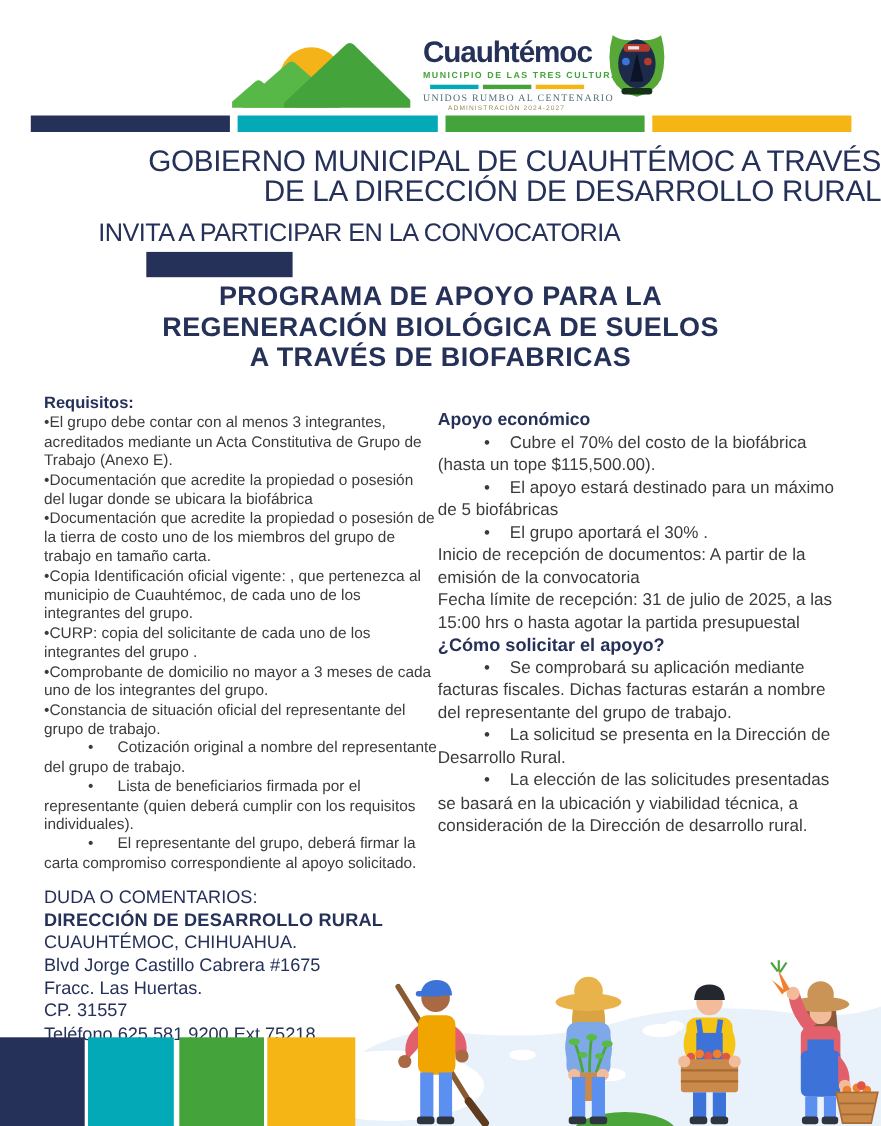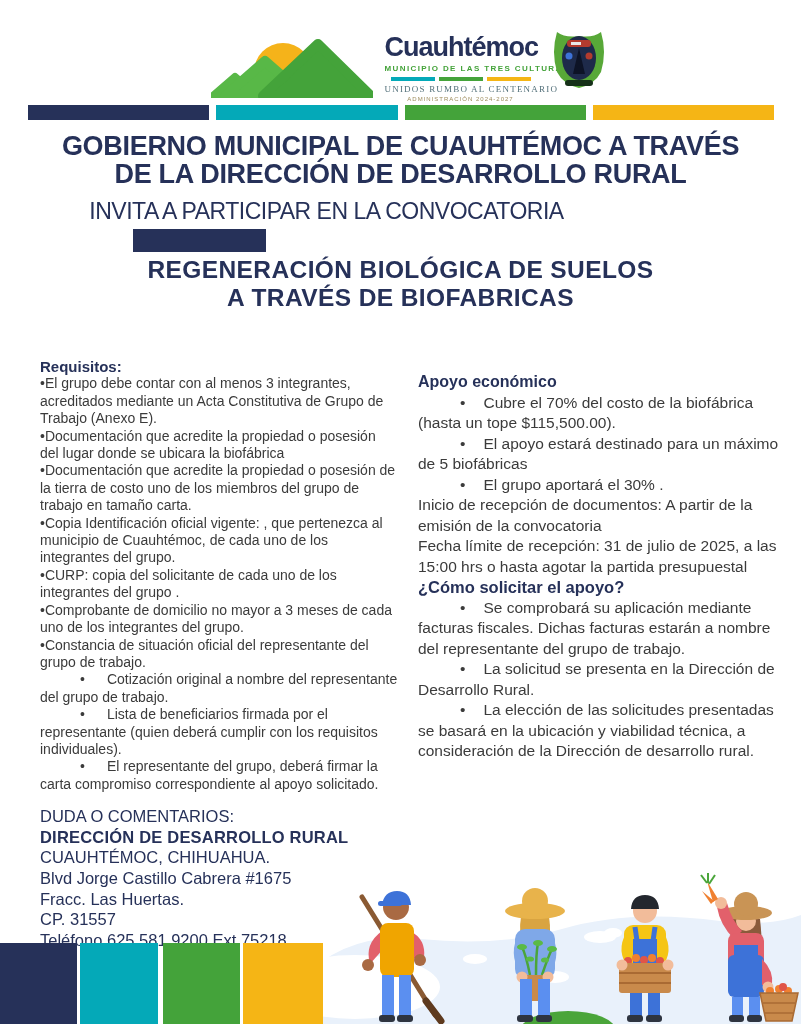--- a/index.html
+++ b/index.html
@@ -17,29 +17,29 @@
   .mini-bars{display:flex;gap:4px;margin:4px 6px 3px 6px;height:4px;}
   .mini-bars div{flex:1;}
   .motto{font-family:"Liberation Serif",serif;font-size:9px;color:#53707a;letter-spacing:1.2px;white-space:nowrap;}
   .admin{font-size:6px;color:#9c8a5a;letter-spacing:1px;margin-top:2px;}
   
   .band{top:105px;left:28px;width:746px;height:15px;display:flex;gap:7px;}
   .band div{flex:1;}
   .c-navy{background:var(--navy);} .c-teal{background:var(--teal);}
   .c-green{background:var(--green);} .c-yellow{background:var(--yellow);}
   
-  .gov{top:132px;left:0;width:801px;text-align:center;color:var(--navy);
-       font-size:27px;font-weight:700;line-height:28px;letter-spacing:-0.3px;}
+  .gov{top:132px;left:0;width:801px;text-align:right;color:var(--navy);
+       font-size:27px;font-weight:400;line-height:28px;letter-spacing:-0.3px;}
   .invite{top:198px;left:0;width:653px;text-align:center;color:var(--navy);
        font-size:23px;font-weight:500;letter-spacing:-0.5px;}
   .redact{top:229px;left:133px;width:133px;height:23px;background:var(--navy);}
   .program{top:256px;left:0;width:801px;text-align:center;color:var(--navy);
        font-size:24.5px;font-weight:800;line-height:28px;letter-spacing:0.4px;}
   
-  .main{top:358px;left:40px;width:753px;display:flex;gap:20px;align-items:flex-start;}
+  .main{top:358px;left:40px;width:753px;display:flex;align-items:flex-start;}
   .colL{width:358px;font-size:14px;line-height:17.4px;}
   .colR{width:375px;font-size:15.5px;line-height:20.5px;padding-top:14px;}
   .h-req{font-size:15px;font-weight:800;color:var(--navy);margin:0 0 3px 0;}
   .h-r{font-size:16px;font-weight:800;color:var(--navy);margin:0 0 4px 0;}
   .h-fechas{font-size:17px;font-weight:800;color:var(--navy);margin:8px 0 2px 0;}
   .h-como{font-size:16.5px;font-weight:700;color:var(--navy);margin:33px 0 4px 0;}
   .colL p,.colR p{margin:0;}
   .ind{text-indent:40px;}
   .bp{text-indent:42px;}
   .dot{padding-right:18px;}
@@ -97,20 +97,21 @@
     <div class="c-yellow"></div>
   </div>
 
   <div class="abs gov">
     <span style="display:block">GOBIERNO MUNICIPAL DE CUAUHTÉMOC A TRAVÉS</span>
     <span style="display:block">DE LA DIRECCIÓN DE DESARROLLO RURAL</span>
   </div>
   <div class="abs invite">INVITA A PARTICIPAR EN LA CONVOCATORIA</div>
   <div class="abs redact"></div>
   <div class="abs program">
+    <span style="display:block">PROGRAMA DE APOYO PARA LA</span>
     <span style="display:block">REGENERACIÓN BIOLÓGICA DE SUELOS</span>
     <span style="display:block">A TRAVÉS DE BIOFABRICAS</span>
   </div>
 
   <div class="abs main">
 
     <div class="colL">
       <p class="h-req">Requisitos:</p>
       <p>•El grupo debe contar con al menos 3 integrantes, acreditados mediante un  Acta Constitutiva de Grupo de Trabajo (Anexo E).</p>
       <p>•Documentación que acredite la propiedad o posesión del lugar donde se ubicara la biofábrica</p>

